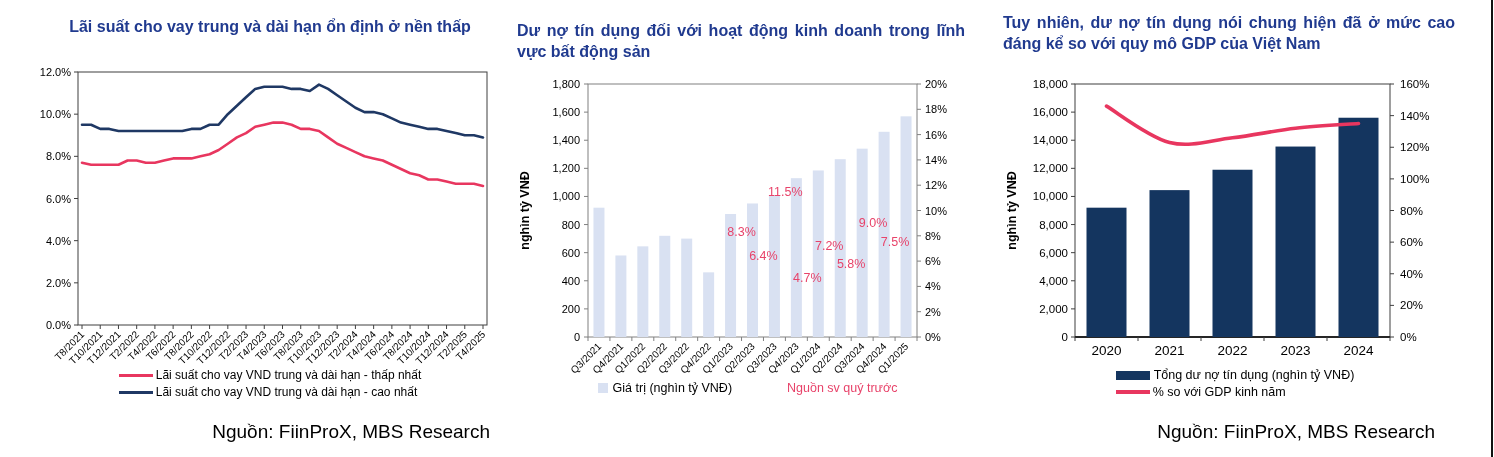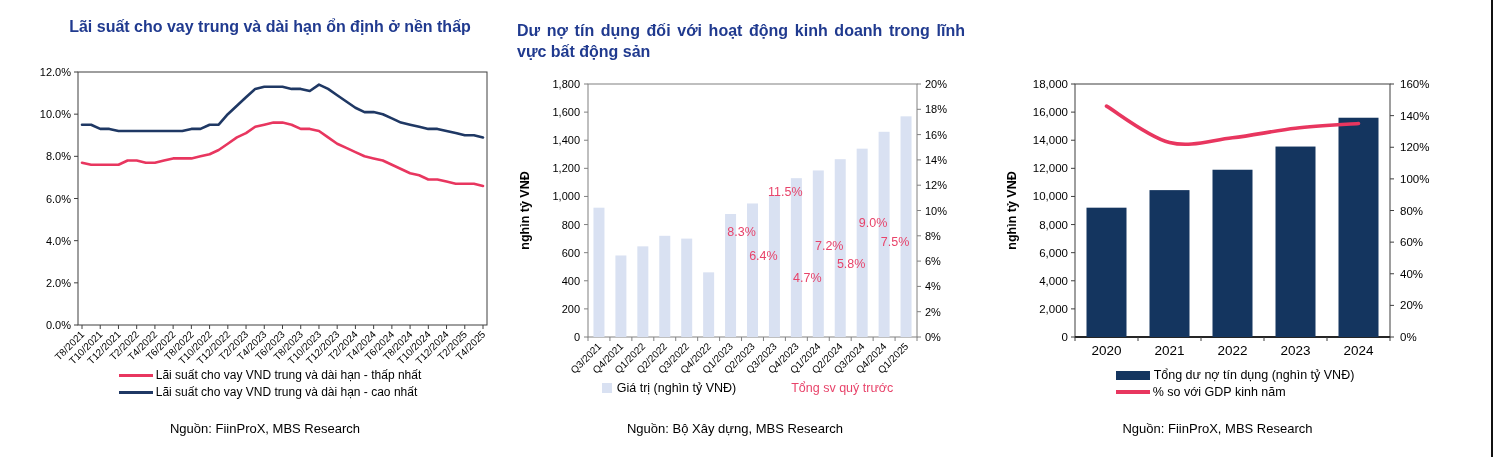--- a/index.html
+++ b/index.html
@@ -10,21 +10,21 @@
   .title-justify{text-align:justify;}
   svg{position:absolute;overflow:visible;}
   .legend-col{position:absolute;display:flex;flex-direction:column;align-items:center;}
   .legend-inner{display:flex;flex-direction:column;align-items:flex-start;gap:3px;}
   .legend-row{display:flex;align-items:center;font-size:12px;color:#000;justify-content:center;}
   .legend-row-lg{font-size:12.5px;margin-left:15px;}
   .lg-line{display:inline-block;width:34px;height:3px;margin-right:3px;}
   .lg-rect{display:inline-block;width:34px;height:9px;margin-right:4px;}
   .lg-sq{display:inline-block;width:10px;height:10px;margin-right:5px;}
   .legend-mid{position:absolute;display:flex;justify-content:center;align-items:center;gap:40px;font-size:12.5px;}
-  .source-note{position:absolute;font-size:13px;color:#000;text-align:center;}
+  .source-note{position:absolute;font-size:19px;color:#000;text-align:right;}
   #edge-rule{position:absolute;top:0;height:457px;width:2px;background:#111111;}
 </style>
 </head>
 <body>
 
 <div id="page">
 
   <div class="chart-title title-center" style="left:40px;top:16px;width:460px;">Lãi suất cho vay trung và dài hạn ổn định ở nền thấp</div>
   <svg id="svg-rates" width="460" height="340" viewBox="0 0 460 340" style="left:40px;top:56px;">
       <rect x="38" y="16" width="409" height="253" fill="none" stroke="#3f3f3f" stroke-width="1"></rect>
@@ -205,25 +205,25 @@
       <text x="336.1666666666667" y="203.63" fill="#E8436A" font-size="12.5" font-family="&quot;Liberation Sans&quot;, sans-serif" text-anchor="middle">5.8%</text>
       <text x="358.1" y="163.14999999999998" fill="#E8436A" font-size="12.5" font-family="&quot;Liberation Sans&quot;, sans-serif" text-anchor="middle">9.0%</text>
       <text x="380.03333333333336" y="182.125" fill="#E8436A" font-size="12.5" font-family="&quot;Liberation Sans&quot;, sans-serif" text-anchor="middle">7.5%</text>
     </svg>
   <div class="legend-mid" style="left:515px;top:381px;width:450px;">
     <div class="legend-row legend-row-lg">
       <span class="lg-sq" style="background:#D9E1F2;"></span>
       <span>Giá trị (nghìn tỷ VNĐ)</span>
     </div>
     <div class="legend-row legend-row-lg" style="color:#E8436A;">
-      <span>Tổng sv quý trước</span>
+      <span>Nguồn sv quý trước</span>
     </div>
   </div>
-  <div class="source-note" style="left:515px;top:421px;width:440px;">Nguồn: Bộ Xây dựng, MBS Research</div>
-
+
+  <div class="chart-title title-justify" style="left:1003px;top:12px;width:452px;">Tuy nhiên, dư nợ tín dụng nói chung hiện đã ở mức cao đáng kể so với quy mô GDP của Việt Nam</div>
   <svg id="svg-gdp" width="455" height="310" viewBox="0 0 455 310" style="left:1000px;top:68px;">
       <rect x="75" y="16" width="315" height="253" fill="none" stroke="#3f3f3f" stroke-width="1"></rect>
       <line x1="75" y1="269" x2="390" y2="269" stroke="#262626" stroke-width="2"></line>
       <line x1="71" y1="269" x2="75" y2="269" stroke="#3f3f3f" stroke-width="1"></line>
       <text x="68" y="273" fill="#000" font-size="11.5" font-family="&quot;Liberation Sans&quot;, sans-serif" text-anchor="end">0</text>
       <line x1="71" y1="240.88888888888889" x2="75" y2="240.88888888888889" stroke="#3f3f3f" stroke-width="1"></line>
       <text x="68" y="244.88888888888889" fill="#000" font-size="11.5" font-family="&quot;Liberation Sans&quot;, sans-serif" text-anchor="end">2,000</text>
       <line x1="71" y1="212.77777777777777" x2="75" y2="212.77777777777777" stroke="#3f3f3f" stroke-width="1"></line>
       <text x="68" y="216.77777777777777" fill="#000" font-size="11.5" font-family="&quot;Liberation Sans&quot;, sans-serif" text-anchor="end">4,000</text>
       <line x1="71" y1="184.66666666666669" x2="75" y2="184.66666666666669" stroke="#3f3f3f" stroke-width="1"></line>

